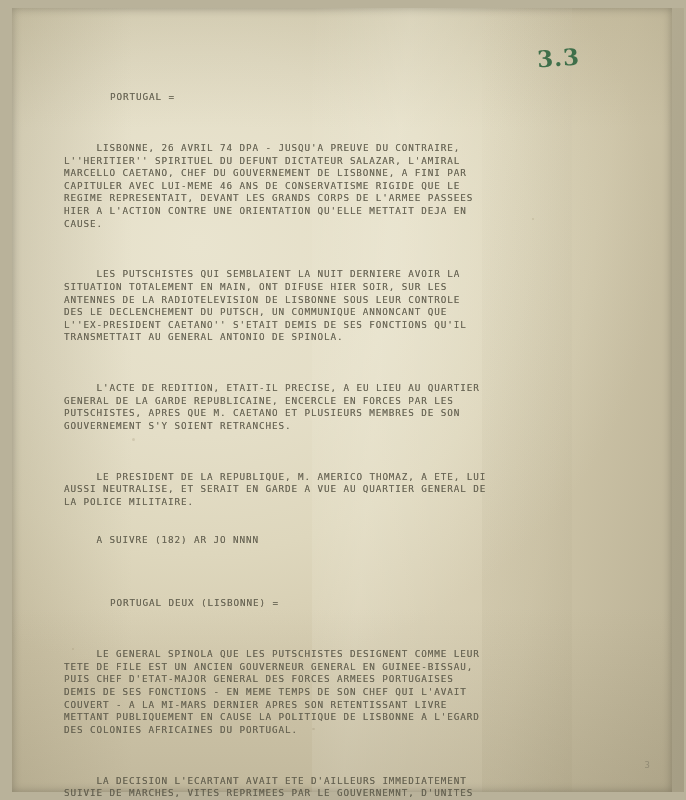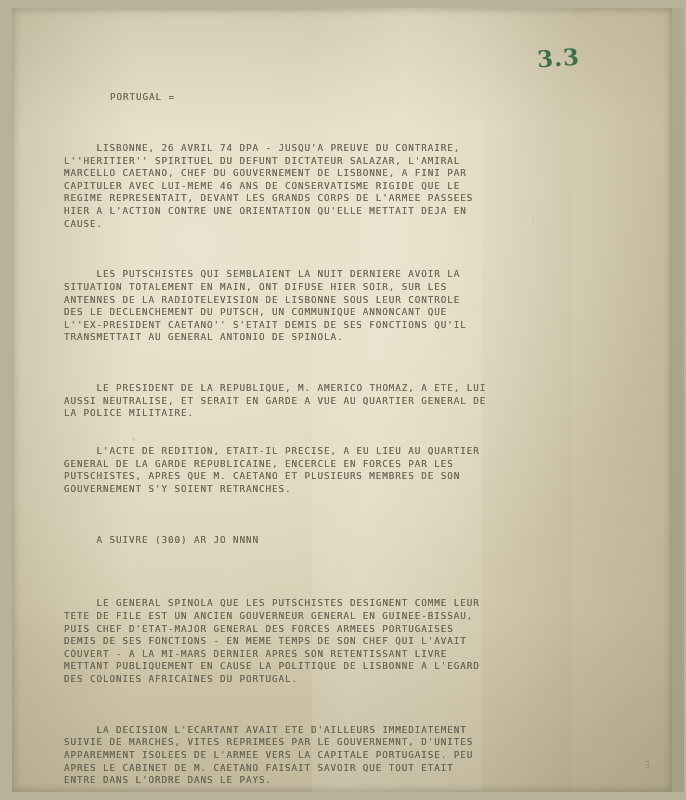--- a/index.html
+++ b/index.html
@@ -130,28 +130,29 @@
 CAPITULER AVEC LUI-MEME 46 ANS DE CONSERVATISME RIGIDE QUE LE
 REGIME REPRESENTAIT, DEVANT LES GRANDS CORPS DE L'ARMEE PASSEES
 HIER A L'ACTION CONTRE UNE ORIENTATION QU'ELLE METTAIT DEJA EN
 CAUSE.</div>
       <div class="para">     LES PUTSCHISTES QUI SEMBLAIENT LA NUIT DERNIERE AVOIR LA
 SITUATION TOTALEMENT EN MAIN, ONT DIFUSE HIER SOIR, SUR LES
 ANTENNES DE LA RADIOTELEVISION DE LISBONNE SOUS LEUR CONTROLE
 DES LE DECLENCHEMENT DU PUTSCH, UN COMMUNIQUE ANNONCANT QUE
 L''EX-PRESIDENT CAETANO'' S'ETAIT DEMIS DE SES FONCTIONS QU'IL
 TRANSMETTAIT AU GENERAL ANTONIO DE SPINOLA.</div>
-      <div class="para tight">     LE PRESIDENT DE LA REPUBLIQUE, M. AMERICO THOMAZ, A ETE, LUI
-AUSSI NEUTRALISE, ET SERAIT EN GARDE A VUE AU QUARTIER GENERAL DE
-LA POLICE MILITAIRE.</div>
       <div class="para">     L'ACTE DE REDITION, ETAIT-IL PRECISE, A EU LIEU AU QUARTIER
 GENERAL DE LA GARDE REPUBLICAINE, ENCERCLE EN FORCES PAR LES
 PUTSCHISTES, APRES QUE M. CAETANO ET PLUSIEURS MEMBRES DE SON
 GOUVERNEMENT S'Y SOIENT RETRANCHES.</div>
-      <div class="para gap">     A SUIVRE (300) AR JO NNNN</div>
+      <div class="para tight">     LE PRESIDENT DE LA REPUBLIQUE, M. AMERICO THOMAZ, A ETE, LUI
+AUSSI NEUTRALISE, ET SERAIT EN GARDE A VUE AU QUARTIER GENERAL DE
+LA POLICE MILITAIRE.</div>
+      <div class="para gap">     A SUIVRE (182) AR JO NNNN</div>
+      <div class="para hdr">PORTUGAL DEUX (LISBONNE) =</div>
       <div class="para">     LE GENERAL SPINOLA QUE LES PUTSCHISTES DESIGNENT COMME LEUR
 TETE DE FILE EST UN ANCIEN GOUVERNEUR GENERAL EN GUINEE-BISSAU,
 PUIS CHEF D'ETAT-MAJOR GENERAL DES FORCES ARMEES PORTUGAISES
 DEMIS DE SES FONCTIONS - EN MEME TEMPS DE SON CHEF QUI L'AVAIT
 COUVERT - A LA MI-MARS DERNIER APRES SON RETENTISSANT LIVRE
 METTANT PUBLIQUEMENT EN CAUSE LA POLITIQUE DE LISBONNE A L'EGARD
 DES COLONIES AFRICAINES DU PORTUGAL.</div>
       <div class="para">     LA DECISION L'ECARTANT AVAIT ETE D'AILLEURS IMMEDIATEMENT
 SUIVIE DE MARCHES, VITES REPRIMEES PAR LE GOUVERNEMNT, D'UNITES
 APPAREMMENT ISOLEES DE L'ARMEE VERS LA CAPITALE PORTUGAISE. PEU

